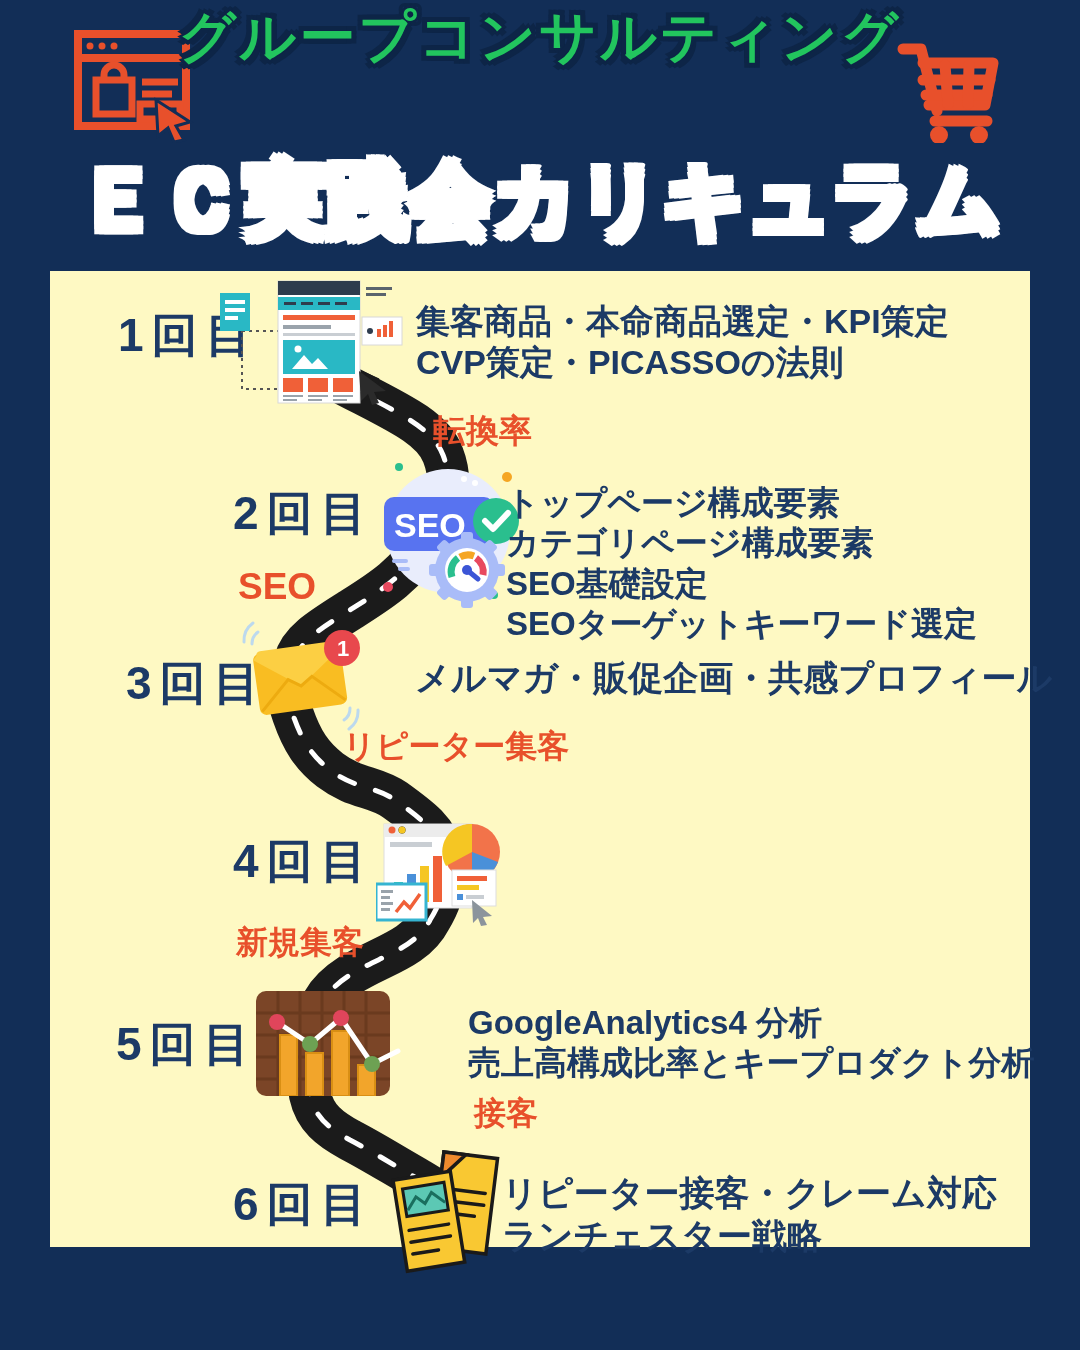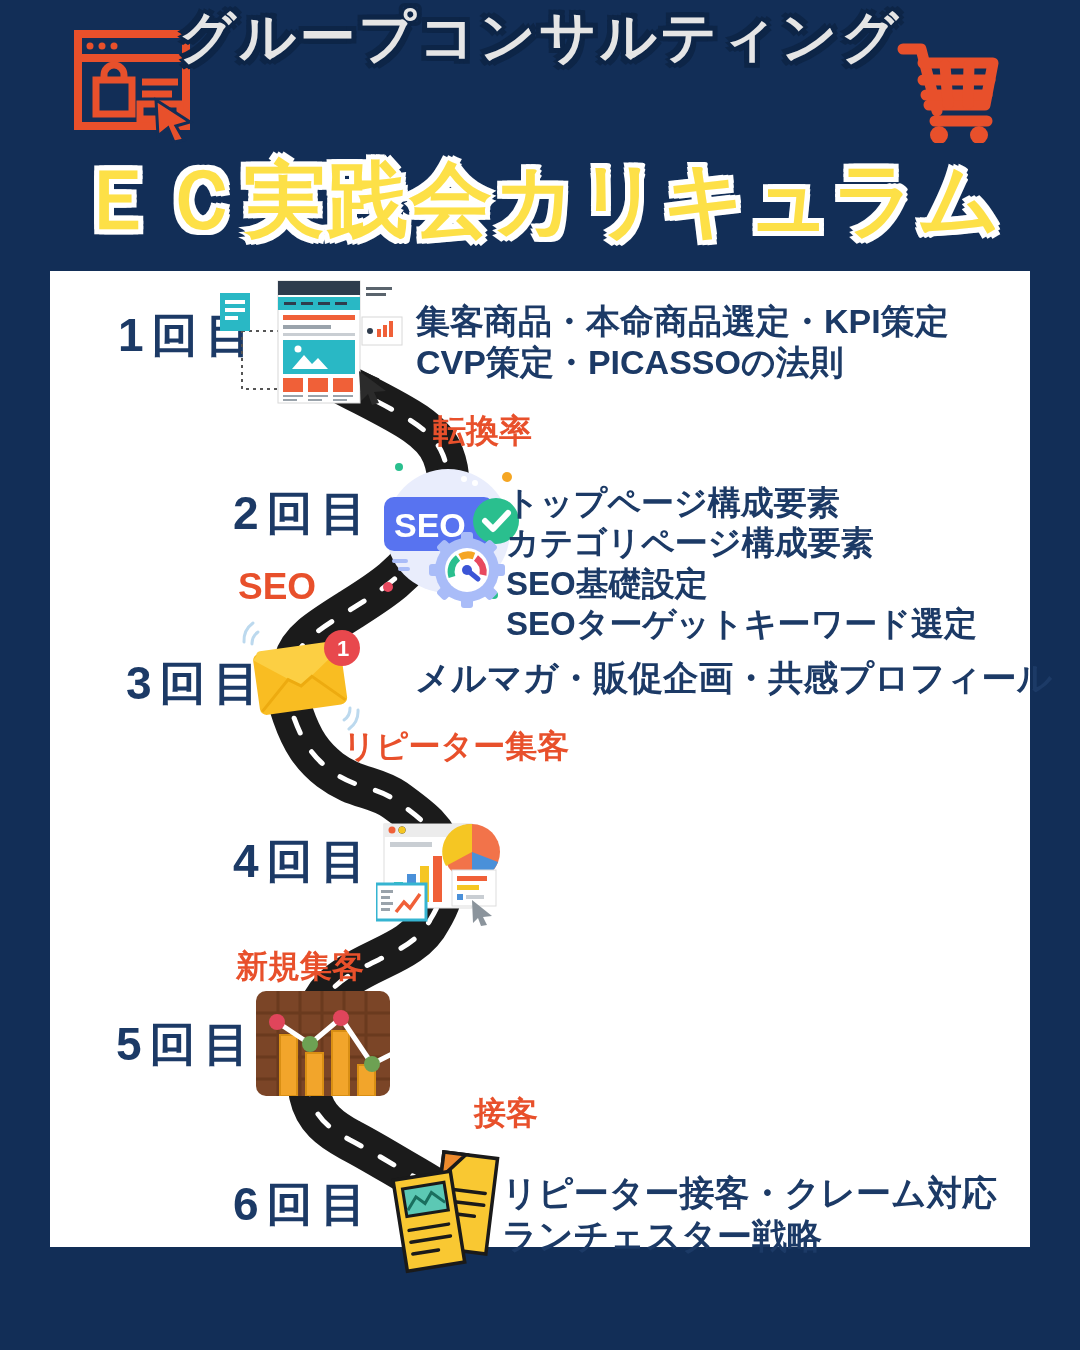--- a/index.html
+++ b/index.html
@@ -10,39 +10,39 @@
     font-family:"Liberation Sans","DejaVu Sans",sans-serif;
     overflow:hidden;
   }
   .abs { position:absolute; }
 
   
   .subtitle {
     left:0; top:62; width:1080px;
     text-align:center;
     font-size:56px; font-weight:800; letter-spacing:3px;
-    color:#e5e5e5;
+    color:#22c55e;
     text-shadow:-5px -5px 0 #0d2547, 5px -5px 0 #0d2547, -5px 5px 0 #0d2547,
                  5px 5px 0 #0d2547, -5px 0 0 #0d2547, 5px 0 0 #0d2547,
                  0 -5px 0 #0d2547, 0 5px 0 #0d2547;
   }
   .title {
     left:0; top:146px; width:1080px;
     text-align:center;
     font-size:82px; font-weight:800; letter-spacing:1px;
-    color:#fde047;
+    color:#ffffff;
     text-shadow:-5px -5px 0 #ffffff, 5px -5px 0 #ffffff, -5px 5px 0 #ffffff,
                  5px 5px 0 #ffffff, -5px 0 0 #ffffff, 5px 0 0 #ffffff,
                  0 -5px 0 #ffffff, 0 5px 0 #ffffff;
   }
 
   
   .card {
     left:50px; top:271px; width:980px; height:976px;
-    background:#ffffff;
+    background:#fef9c3;
   }
   .road-svg { left:0; top:0; z-index:1; }
   .card .abs { z-index:2; }
 
   .step-label {
     font-size:46px; font-weight:700; letter-spacing:8px; color:#1c3a66;
     white-space:nowrap;
   }
   .step-text { color:#1c3a66; font-weight:700; white-space:nowrap; }
   .step-text div { line-height:1.22; }
@@ -60,21 +60,21 @@
   .s2-tag   { left:188px; top:295px; font-size:37px; }
   
   .s3-label { left:76px;  top:382px; }
   .s3-icon  { left:188px; top:345px; }
   .s3-text  { left:318px; top:386px; font-size:35px;margin-left:47px; }
   .s3-tag   { left:293px; top:454px; font-size:32px; }
   
   .s4-label { left:183px; top:560px; }
   .s4-icon  { left:326px; top:537px; }
   .s4-text  { left:452px; top:556px; font-size:35px; }
-  .s4-tag   { left:186px; top:650px; font-size:32px;margin-top:24px; }
+  .s4-tag   { left:186px; top:650px; font-size:32px; }
   
   .s5-label { left:66px;  top:743px;text-align:center; }
   .s5-icon  { left:198px; top:720px; }
   .s5-text  { left:418px; top:732px; font-size:33px; }
   .s5-tag   { left:424px; top:821px; font-size:32px; }
   
   .s6-label { left:183px; top:903px; }
   .s6-icon  { left:340px; top:876px; }
   .s6-text  { left:452px; top:901px; font-size:35px; }
 
@@ -354,20 +354,24 @@
       <rect x="58" y="62" width="17" height="43"></rect>
       <rect x="84" y="40" width="17" height="65"></rect>
       <rect x="110" y="74" width="17" height="31"></rect>
     </g>
     <polyline points="29,31 62,53 93,27 124,73 150,60" fill="none" stroke="#ffffff" stroke-width="5" stroke-linecap="round" stroke-linejoin="round"></polyline>
     <circle cx="29" cy="31" r="8" fill="#e0455b"></circle>
     <circle cx="62" cy="53" r="8" fill="#6da153"></circle>
     <circle cx="93" cy="27" r="8" fill="#e0455b"></circle>
     <circle cx="124" cy="73" r="8" fill="#6da153"></circle>
   </svg>
+  <div class="abs step-text s5-text">
+    <div>GoogleAnalytics4 分析</div>
+    <div>売上高構成比率とキープロダクト分析</div>
+  </div>
   <div class="abs tag s5-tag">接客</div>
 
   <div class="abs step-label s6-label">6回目</div>
   <svg class="abs s6-icon" width="112" height="128" viewBox="0 0 112 128">
     <g transform="rotate(7 75 55)">
       <rect x="48" y="8" width="54" height="96" fill="#f9c832" stroke="#1a1a1a" stroke-width="3.5"></rect>
       <path d="M48 8 L48 34 L70 8 Z" fill="#ef8b2d" stroke="#1a1a1a" stroke-width="3.5"></path>
       <g stroke="#1a1a1a" stroke-width="3.5" stroke-linecap="round">
         <line x1="58" y1="44" x2="94" y2="44"></line>
           <line x1="58" y1="56" x2="94" y2="56"></line>

